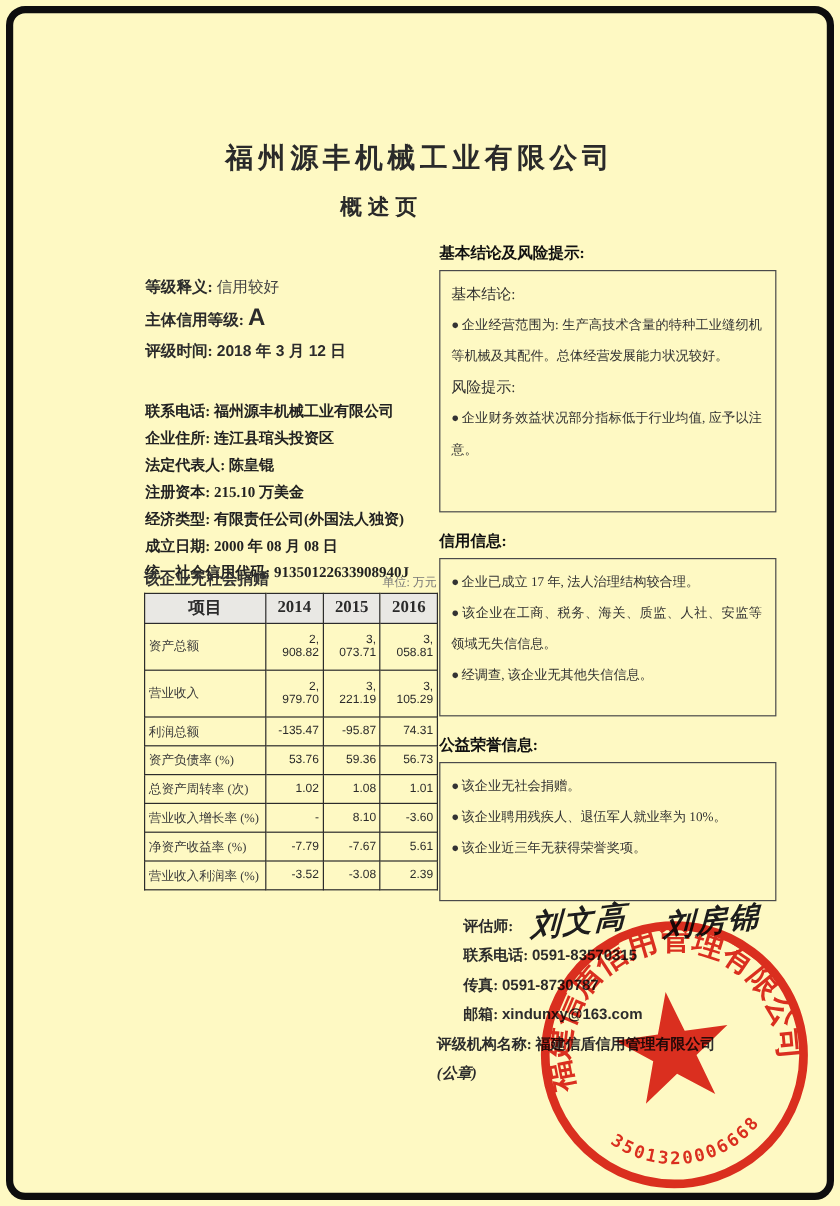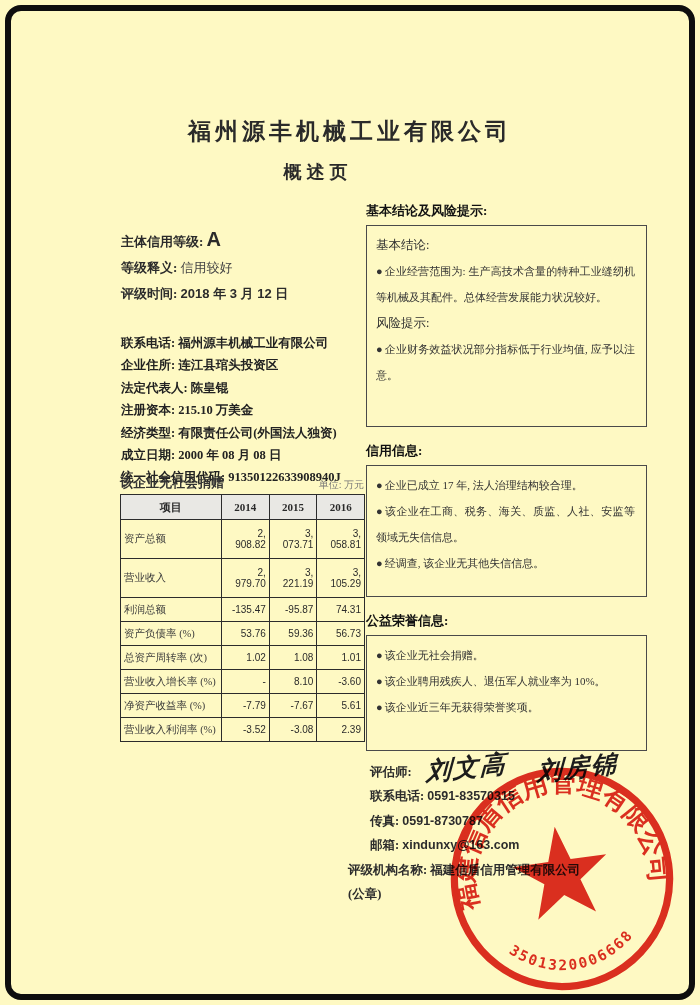--- a/index.html
+++ b/index.html
@@ -25,68 +25,68 @@
   .company p{margin:0;line-height:22.4px;font-weight:bold;color:#222;}
 
   .fin-head{position:absolute;left:120px;top:474px;width:244px;display:flex;
     justify-content:space-between;align-items:flex-end;}
   .fin-title{font-size:13px;font-weight:bold;color:#333;}
   .fin-unit{font-size:10px;color:#777;}
 
   table.fin{position:absolute;left:120px;top:494px;width:245px;border-collapse:collapse;
     font-size:10.5px;color:#2b2b2b;}
   table.fin th,table.fin td{border:1px solid #2c2c2c;padding:1px 3px;}
-  table.fin th{background:#e9e8e4;font-size:11px;font-weight:bold;height:22px;text-align:center;}
+  table.fin th{background:#e9e8e4;font-size:14px;font-weight:bold;height:22px;text-align:center;}
   table.fin td.lbl{width:112px;text-align:left;color:#3a3a3a;}
   table.fin td.val{width:43px;text-align:right;white-space:pre-line;
     font-family:"Liberation Sans","DejaVu Sans",sans-serif;font-size:10px;}
   table.fin tr.short td{height:21px;}
   table.fin tr.tall td{height:36px;}
 
   
   .right-col{position:absolute;left:366px;top:202px;width:281px;}
   .rp-title{font-size:13px;font-weight:bold;margin:0 0 5px 0;color:#111;}
   .rp-box{border:1px solid #4a4a4a;padding:6px 9px 8px 9px;font-size:12.5px;color:#2e2e2e;}
   .rp-item{margin:0;line-height:26px;text-align:justify;}
   .bullet{margin-right:2px;font-size:11px;color:#333;}
   .sec0 .rp-box{min-height:186px;}
   .sec1 .rp-box{min-height:116px;}
   .sec2 .rp-box{min-height:100px;}
   .rp-section{margin-bottom:15px;}
 
-  .footer{position:absolute;left:348px;top:744px;width:300px;font-size:12.5px;color:#2c2c2c;}
+  .footer{position:absolute;left:364px;top:744px;width:300px;font-size:12.5px;color:#2c2c2c;}
   .footer p{margin:0;line-height:24.5px;font-weight:bold;}
   .footer .indent{padding-left:22px;}
   .footer .mono{font-family:"Liberation Sans","DejaVu Sans",sans-serif;font-weight:bold;}
   .assessor-row{height:40px;display:flex;align-items:flex-end;}
   .sig{display:inline-block;font-style:italic;font-weight:bold;font-size:25px;
     letter-spacing:2px;transform:rotate(-6deg) skewX(-8deg);margin:0 10px -4px 14px;color:#1d1d1d;}
   .sig+.sig{margin-left:20px;}
-  .seal-note{margin-left:88px;}
+  .seal-note{margin-left:88px;font-style:italic;}
 
   .stamp{position:absolute;left:443px;top:760px;width:238px;height:238px;
     mix-blend-mode:multiply;opacity:0.92;transform:rotate(-8deg);pointer-events:none;}
 </style>
 </head>
 <body>
 
 <div class="page">
   <div class="frame"></div>
 
   <h1 class="title">福州源丰机械工业有限公司</h1>
   <h2 class="subtitle">概述页</h2>
 
   <div class="rating">
     <p>
+      <span>等级释义:</span>
+      <span class="light">信用较好</span>
+    </p>
+    <p>
       <span>主体信用等级:</span>
       <span class="grade">A</span>
-    </p>
-    <p>
-      <span>等级释义:</span>
-      <span class="light">信用较好</span>
     </p>
     <p>
       <span>评级时间:</span>
       <span class="date">2018 年 3 月 12 日</span>
     </p>
   </div>
 
   <div class="company" id="company-lines">
       <p><span>联系电话: </span><span>福州源丰机械工业有限公司</span></p>
       <p><span>企业住所: </span><span>连江县琯头投资区</span></p>

